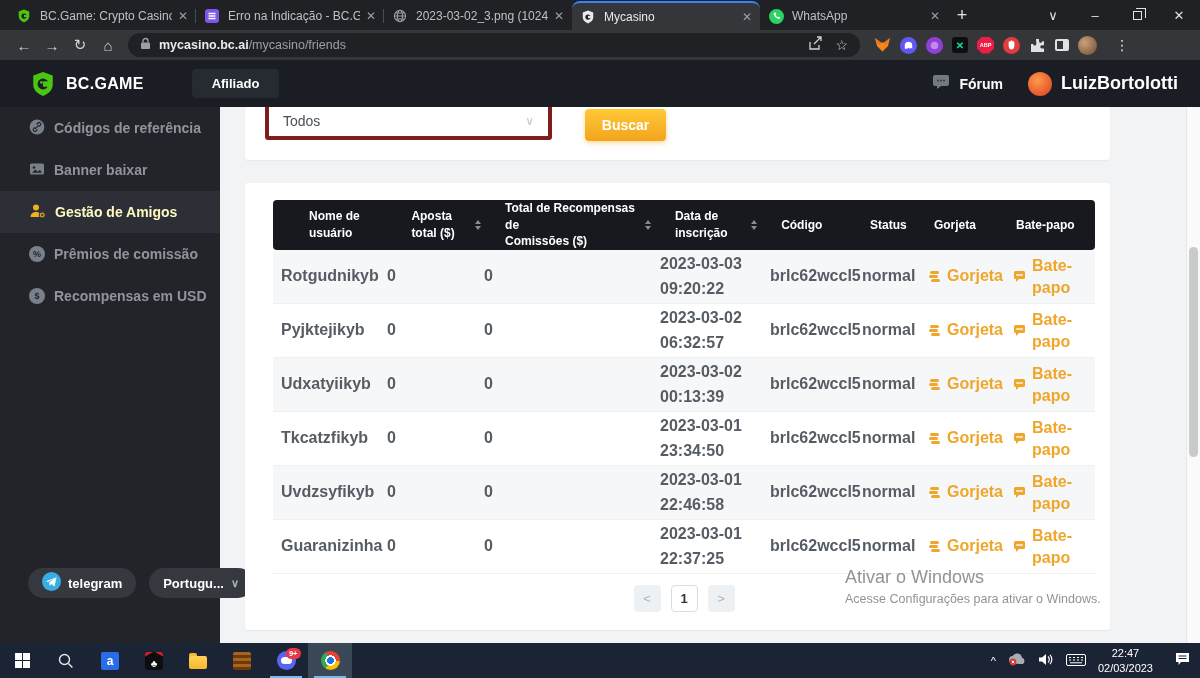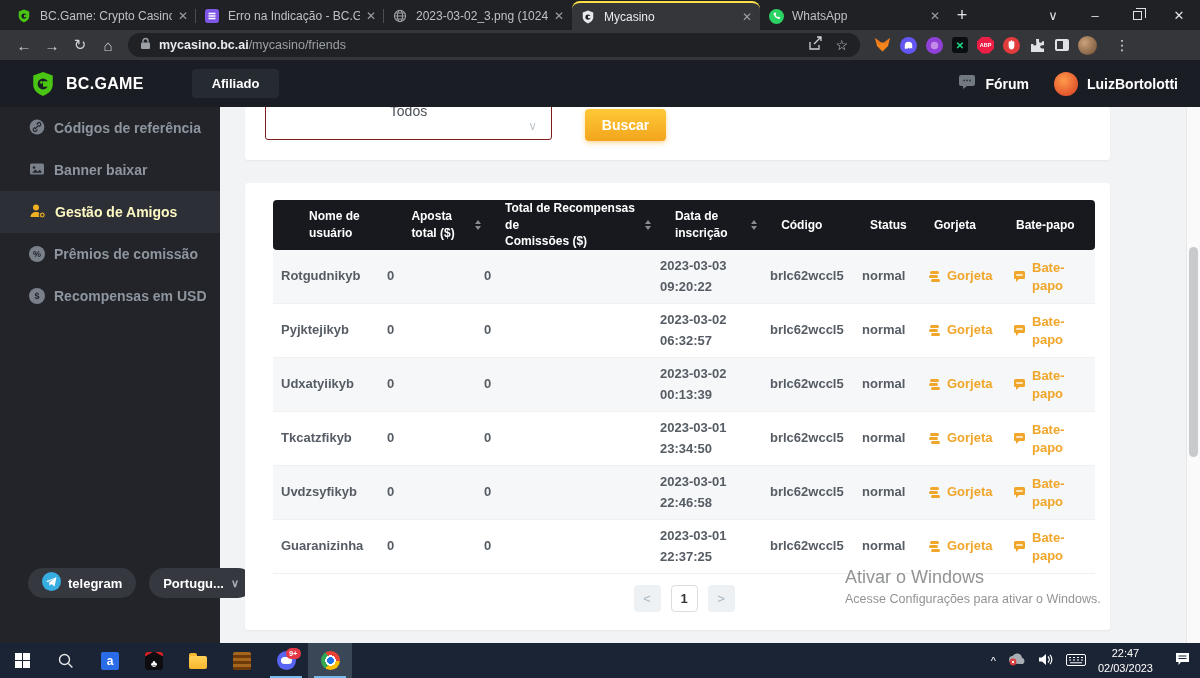--- a/index.html
+++ b/index.html
@@ -3,21 +3,21 @@
 <meta charset="utf-8">
 <style>
   * { margin:0; padding:0; box-sizing:border-box; }
   html,body { width:1200px; height:678px; overflow:hidden; font-family:"Liberation Sans", sans-serif; background:#000; }
   .screen { width:1200px; height:678px; display:flex; flex-direction:column; }
 
   
   .tabstrip { height:30px; background:#202124; display:flex; align-items:flex-end; padding-left:8px; flex-shrink:0; }
   .tab { width:188px; height:28px; display:flex; align-items:center; padding:0 8px; color:#bdc1c6; font-size:12px; position:relative; cursor:default; }
   .tab:not(.active)+.tab:not(.active)::before { content:''; position:absolute; left:-1px; top:7px; width:1px; height:14px; background:#4a4d51; }
-  .tab.active { background:#35363a; border-radius:8px 8px 0 0; color:#e8eaed; border-top:2px solid #fde047; height:29px; }
+  .tab.active { background:#35363a; border-radius:8px 8px 0 0; color:#e8eaed; border-top:2px solid #3b82f6; height:29px; }
   .favicon { width:16px; height:16px; margin-right:8px; flex-shrink:0; display:flex; align-items:center; justify-content:center; }
   .tab-title { flex:1; white-space:nowrap; overflow:hidden; }
   .tab-close { color:#9aa0a6; margin-left:6px; font-size:12px; flex-shrink:0; }
   .newtab { width:28px; height:28px; display:flex; align-items:center; justify-content:center; color:#dfe1e5; font-size:18px; margin-bottom:1px; }
   .wincontrols { margin-left:auto; display:flex; height:30px; align-self:flex-start; }
   .wc { width:42px; height:100%; display:flex; align-items:center; justify-content:center; color:#dfe1e5; font-size:13px; }
   .wc-restore-box { width:9px; height:9px; border:1px solid #dfe1e5; position:relative; }
   .wc-restore-box::before { content:''; position:absolute; top:-4px; left:2px; width:9px; height:9px; border-top:1px solid #dfe1e5; border-right:1px solid #dfe1e5; }
 
   
@@ -39,48 +39,48 @@
 
   
   .page { height:583px; background:#f2f3f5; display:flex; flex-direction:column; flex-shrink:0; }
   .page-header { height:47px; background:#1a1d23; display:flex; align-items:center; padding:0 22px 0 30px; flex-shrink:0; }
   .brand { display:flex; align-items:center; gap:10px; }
   .brand-text { color:#fff; font-size:16px; font-weight:bold; letter-spacing:.3px; }
   .afiliado-pill { margin-left:48px; background:#262a31; color:#fff; font-size:13px; font-weight:bold; padding:7px 20px; border-radius:4px; }
   .hdr-right { margin-left:auto; display:flex; align-items:center; gap:9px; }
   .forum-label { color:#fff; font-size:14px; font-weight:bold; margin-right:16px; }
   .user-avatar { width:24px; height:24px; border-radius:50%; background:radial-gradient(circle at 40% 35%, #ff9b4a, #e4572e 70%); }
-  .user-name { color:#fff; font-size:14px; font-weight:bold; }
+  .user-name { color:#fff; font-size:18px; font-weight:bold; }
 
   .page-body { display:flex; height:536px; }
   .sidebar { width:220px; background:#22242a; position:relative; flex-shrink:0; }
   .side-item { height:42px; display:flex; align-items:center; padding-left:29px; color:#8f959e; font-size:14px; font-weight:bold; gap:9px; }
   .side-item.active { background:#2c2f36; color:#fef9c3; }
   .circle-ic { width:16px; height:16px; border-radius:50%; background:#798089; color:#22242a; font-size:9px; font-weight:bold; display:flex; align-items:center; justify-content:center; flex-shrink:0; }
   .side-bottom { position:absolute; bottom:45px; left:28px; display:flex; gap:13px; }
   .pill { background:#35383f; border-radius:16px; height:30px; display:flex; align-items:center; padding:0 14px; color:#fff; font-size:13px; font-weight:bold; gap:7px; }
   .lang-chevron { color:#aab0b8; font-size:11px; }
 
   .content { flex:1; position:relative; overflow:hidden; }
   .card { background:#fff; border-radius:3px; width:865px; margin-left:25px; box-shadow:0 1px 2px rgba(0,0,0,.05); }
   .filter-card { height:53px; position:relative; overflow:hidden; }
-  .sel-box { position:absolute; left:20px; top:-5px; width:287px; height:38px; border:1px solid #7f1d1d; border-radius:3px; background:#fff; display:flex; align-items:center; padding:0 14px; font-size:14px; color:#4a5057;flex-direction:column; }
+  .sel-box { position:absolute; left:20px; top:-5px; width:287px; height:38px; border:4px solid #7f1d1d; border-radius:3px; background:#fff; display:flex; align-items:center; padding:0 14px; font-size:14px; color:#4a5057; }
   .sel-chevron { margin-left:auto; color:#c3c8cf; font-size:12px; }
   .buscar-btn { position:absolute; left:340px; top:2px; width:81px; height:32px; border-radius:4px; background:linear-gradient(180deg,#ffc837,#f2a51d); color:#fff; font-weight:bold; font-size:14px; display:flex; align-items:center; justify-content:center; box-shadow:0 2px 5px rgba(243,168,28,.45); }
 
   .table-card { margin-top:23px; height:447px; padding:17px 15px 0 28px; }
   .thead { display:flex; align-items:center; background:#17191f; border-radius:4px; height:50px; color:#fff; font-size:12px; font-weight:bold;padding-left:28px; }
   .th { display:flex; align-items:center; padding-left:8px; line-height:1.4; }
   .sort { margin-left:auto; margin-right:16px; display:flex; flex-direction:column; gap:2px; }
   .tri { width:0; height:0; border-left:3.5px solid transparent; border-right:3.5px solid transparent; }
   .tri-up { border-bottom:4.5px solid #878c95; }
   .tri-down { border-top:4.5px solid #878c95; }
   .c-name { width:106px; } .c-bet { width:97px; } .c-rew { width:176px; } .c-date { width:110px; }
   .c-code { width:92px; } .c-status { width:66px; } .c-tip { width:85px; } .c-chat { width:90px; }
-  .trow { display:flex; align-items:center; height:54px; font-size:13px; font-weight:bold; color:#565c64; border-bottom:1px solid #f0f0f1; }
+  .trow { display:flex; align-items:center; height:54px; font-size:16px; font-weight:bold; color:#565c64; border-bottom:1px solid #f0f0f1; }
   .trow:nth-child(odd) { background:#f6f7f8; }
   .cell { padding-left:8px; line-height:1.55; }
   .link-amber { color:#f0a62a; display:flex; align-items:center; gap:6px; }
   .chat-lines { line-height:1.35; }
 
   .pagination { display:flex; justify-content:center; align-items:center; gap:10px; margin-top:11px; }
   .pg-btn { width:27px; height:27px; border-radius:4px; background:#eef1f3; color:#a9b6c0; display:flex; align-items:center; justify-content:center; font-size:13px; }
   .pg-page { width:27px; height:27px; border-radius:4px; background:#fff; border:1px solid #d9dde1; color:#333; font-size:13px; font-weight:bold; display:flex; align-items:center; justify-content:center; }
 
   .watermark { position:absolute; left:625px; top:460px; color:rgba(126,128,131,.85); pointer-events:none; }

